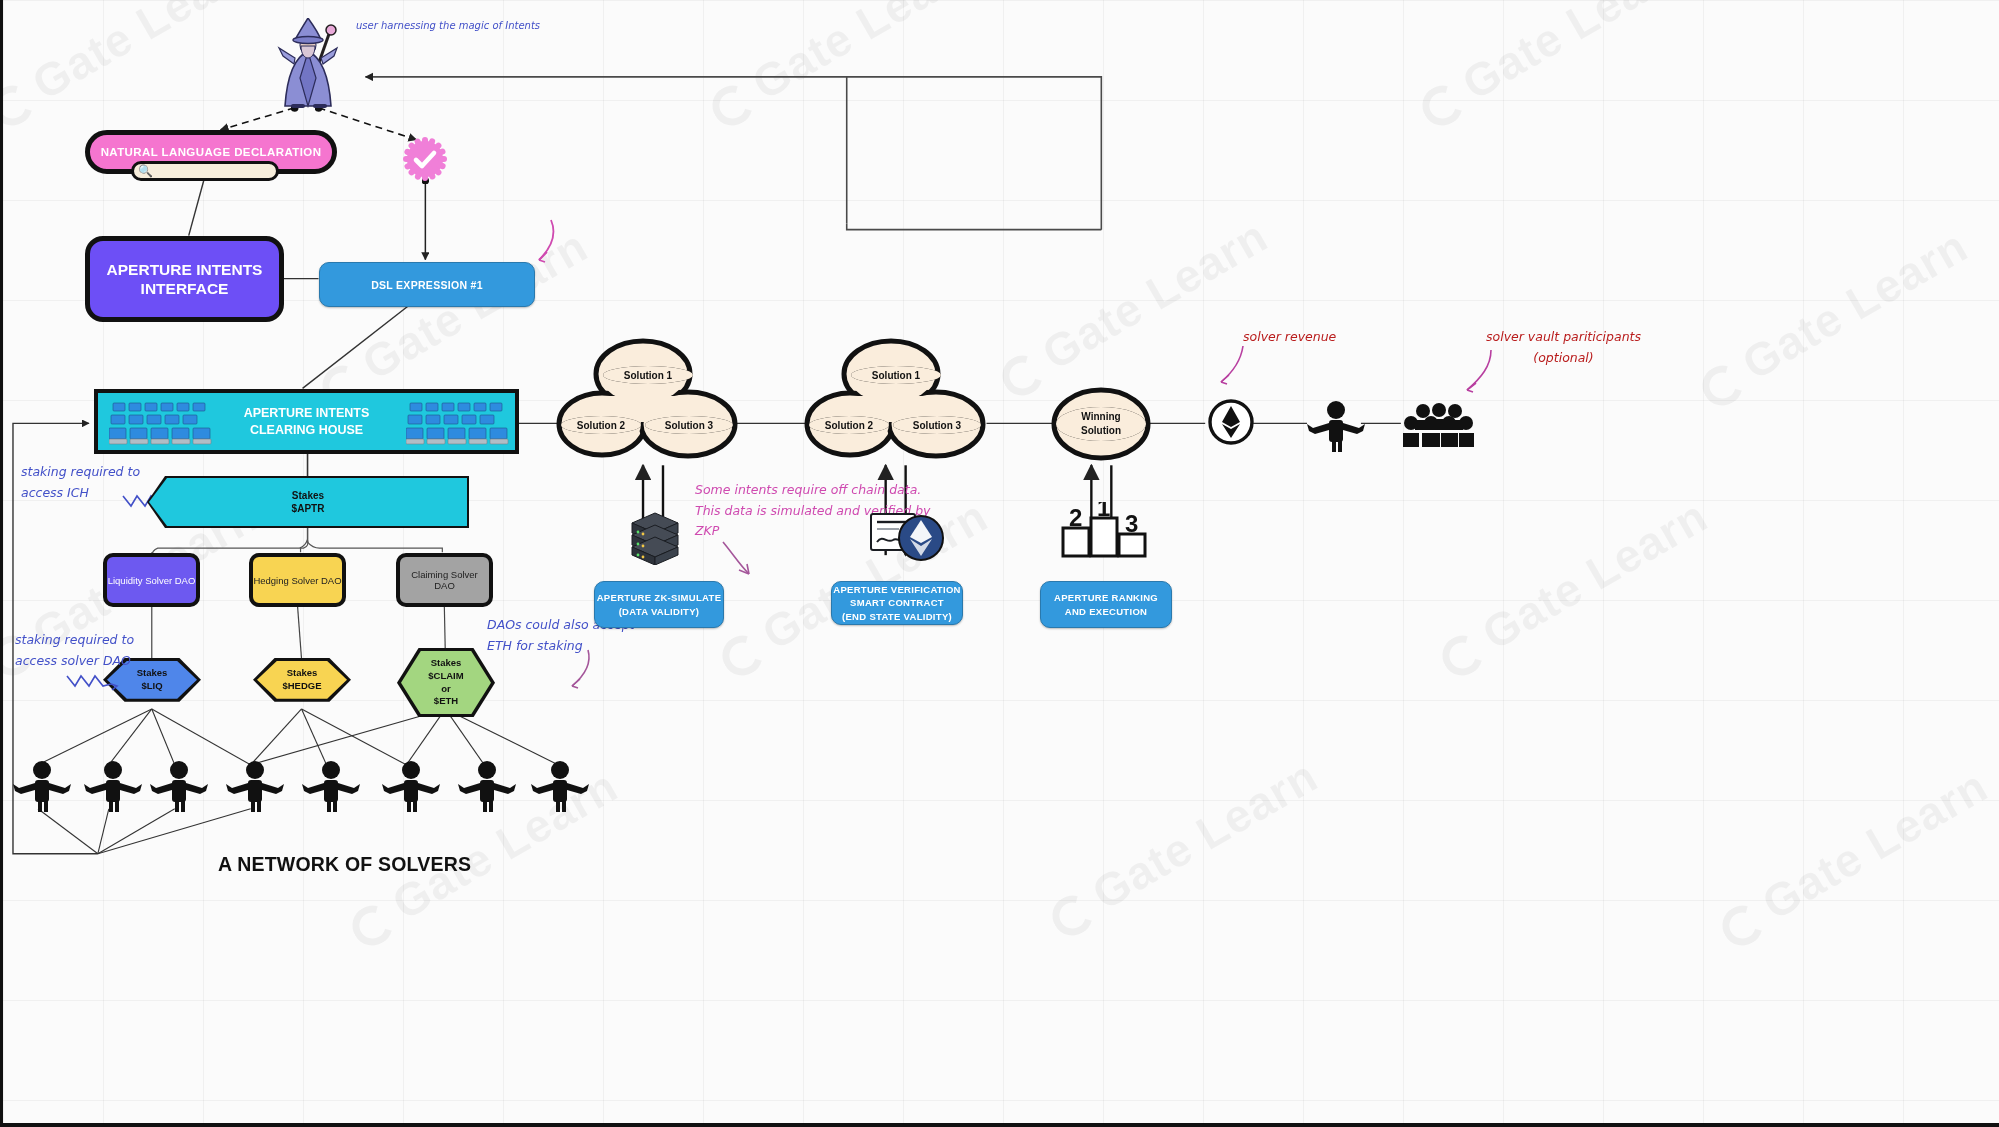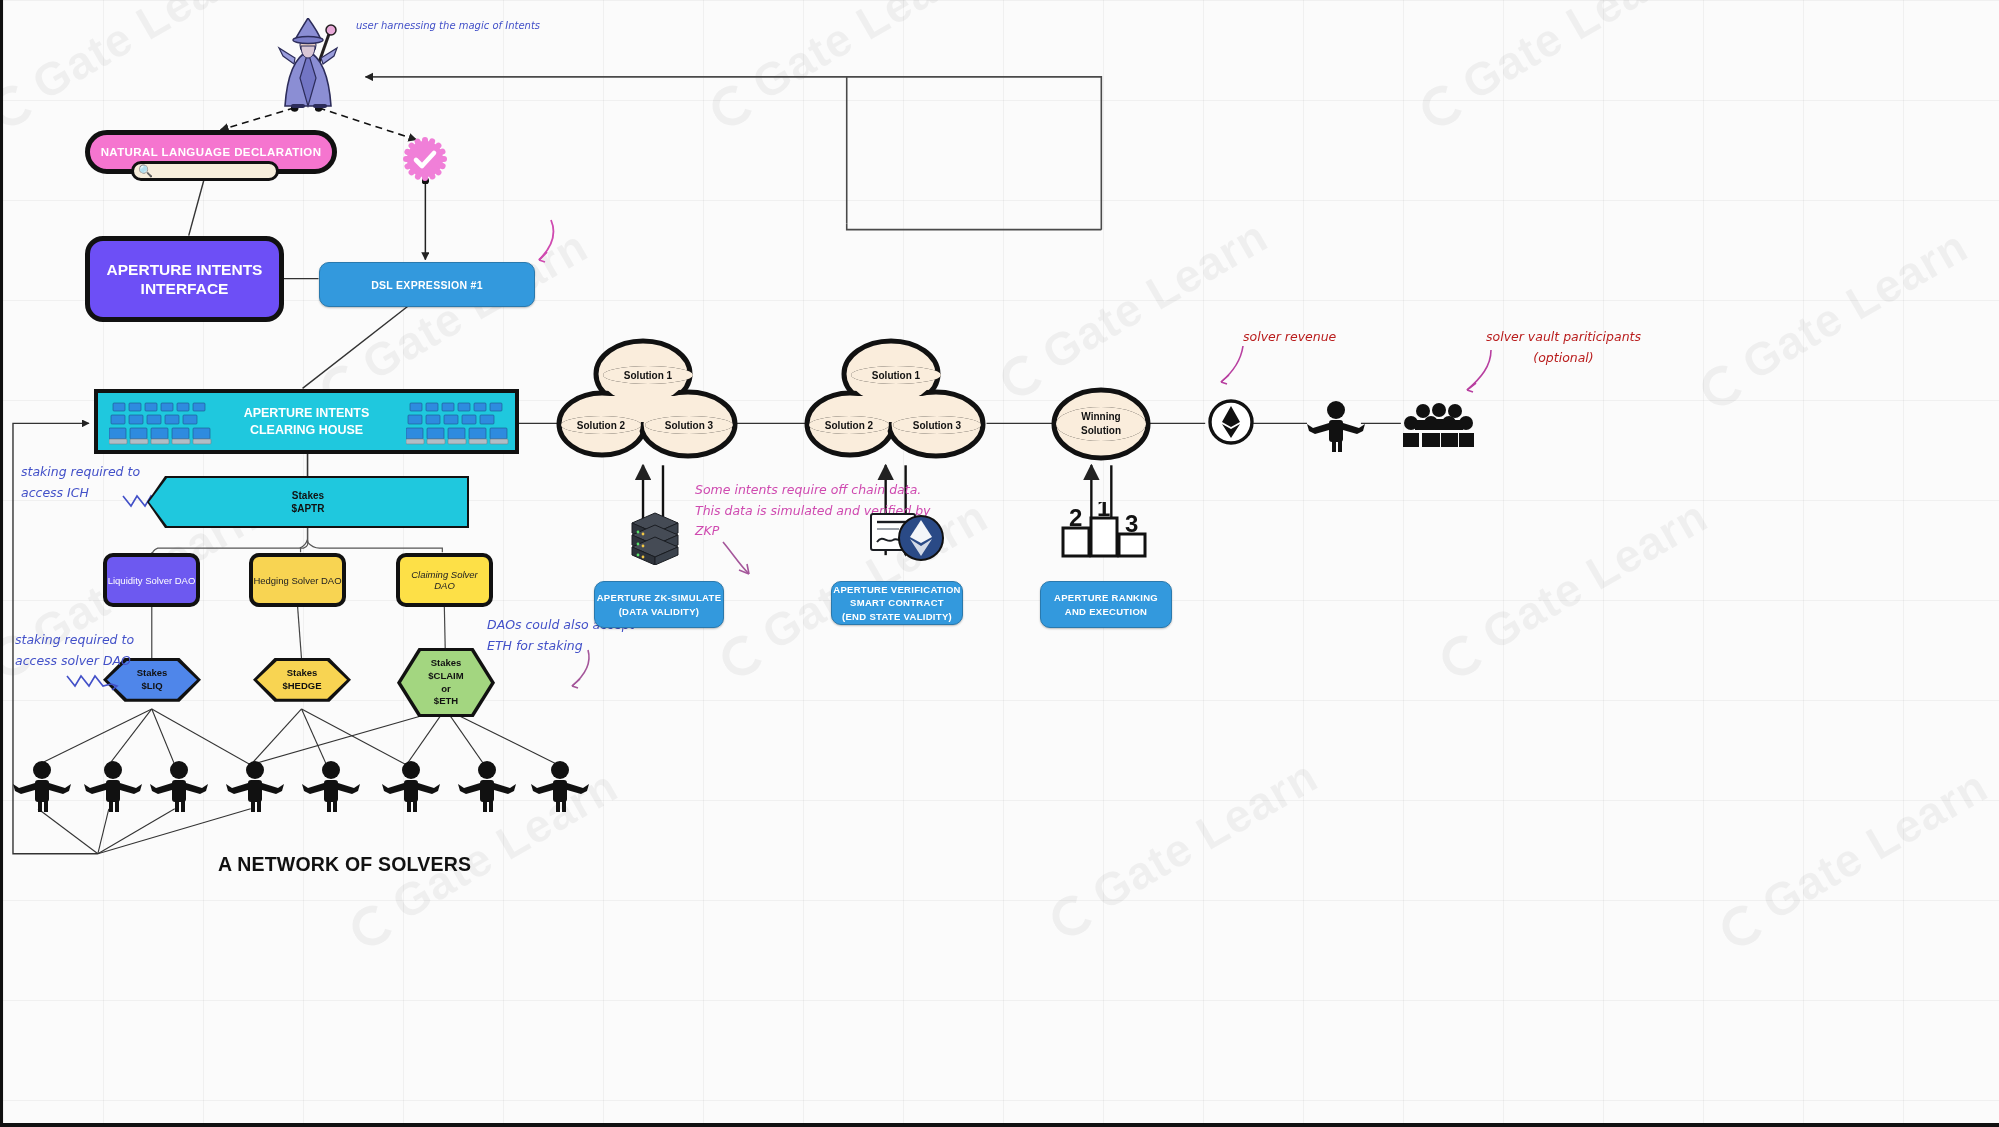--- a/index.html
+++ b/index.html
@@ -412,21 +412,21 @@
       <div>$APTR</div>
     </div>
   </div>
 
   <div class="node dao" style="left:100px; top:553px; background:#6d59f0;">
     <span class="t" style="color:#fff">Liquidity Solver DAO</span>
   </div>
   <div class="node dao" style="left:246px; top:553px; background:#f8d452;">
     <span class="t">Hedging Solver DAO</span>
   </div>
-  <div class="node dao" style="left:393px; top:553px; background:#fde047;font-style:italic;">
+  <div class="node dao" style="left:393px; top:553px; background:#a3a3a3;">
     <span class="t">Claiming Solver DAO</span>
   </div>
 
   <div class="node" style="left:100px; top:658px;">
     <div class="hex">
         <div class="hex-in" style="background:#4f86ea">
       <div class="t">
         <div>Stakes</div>
         <div>$LIQ</div>
       </div>

